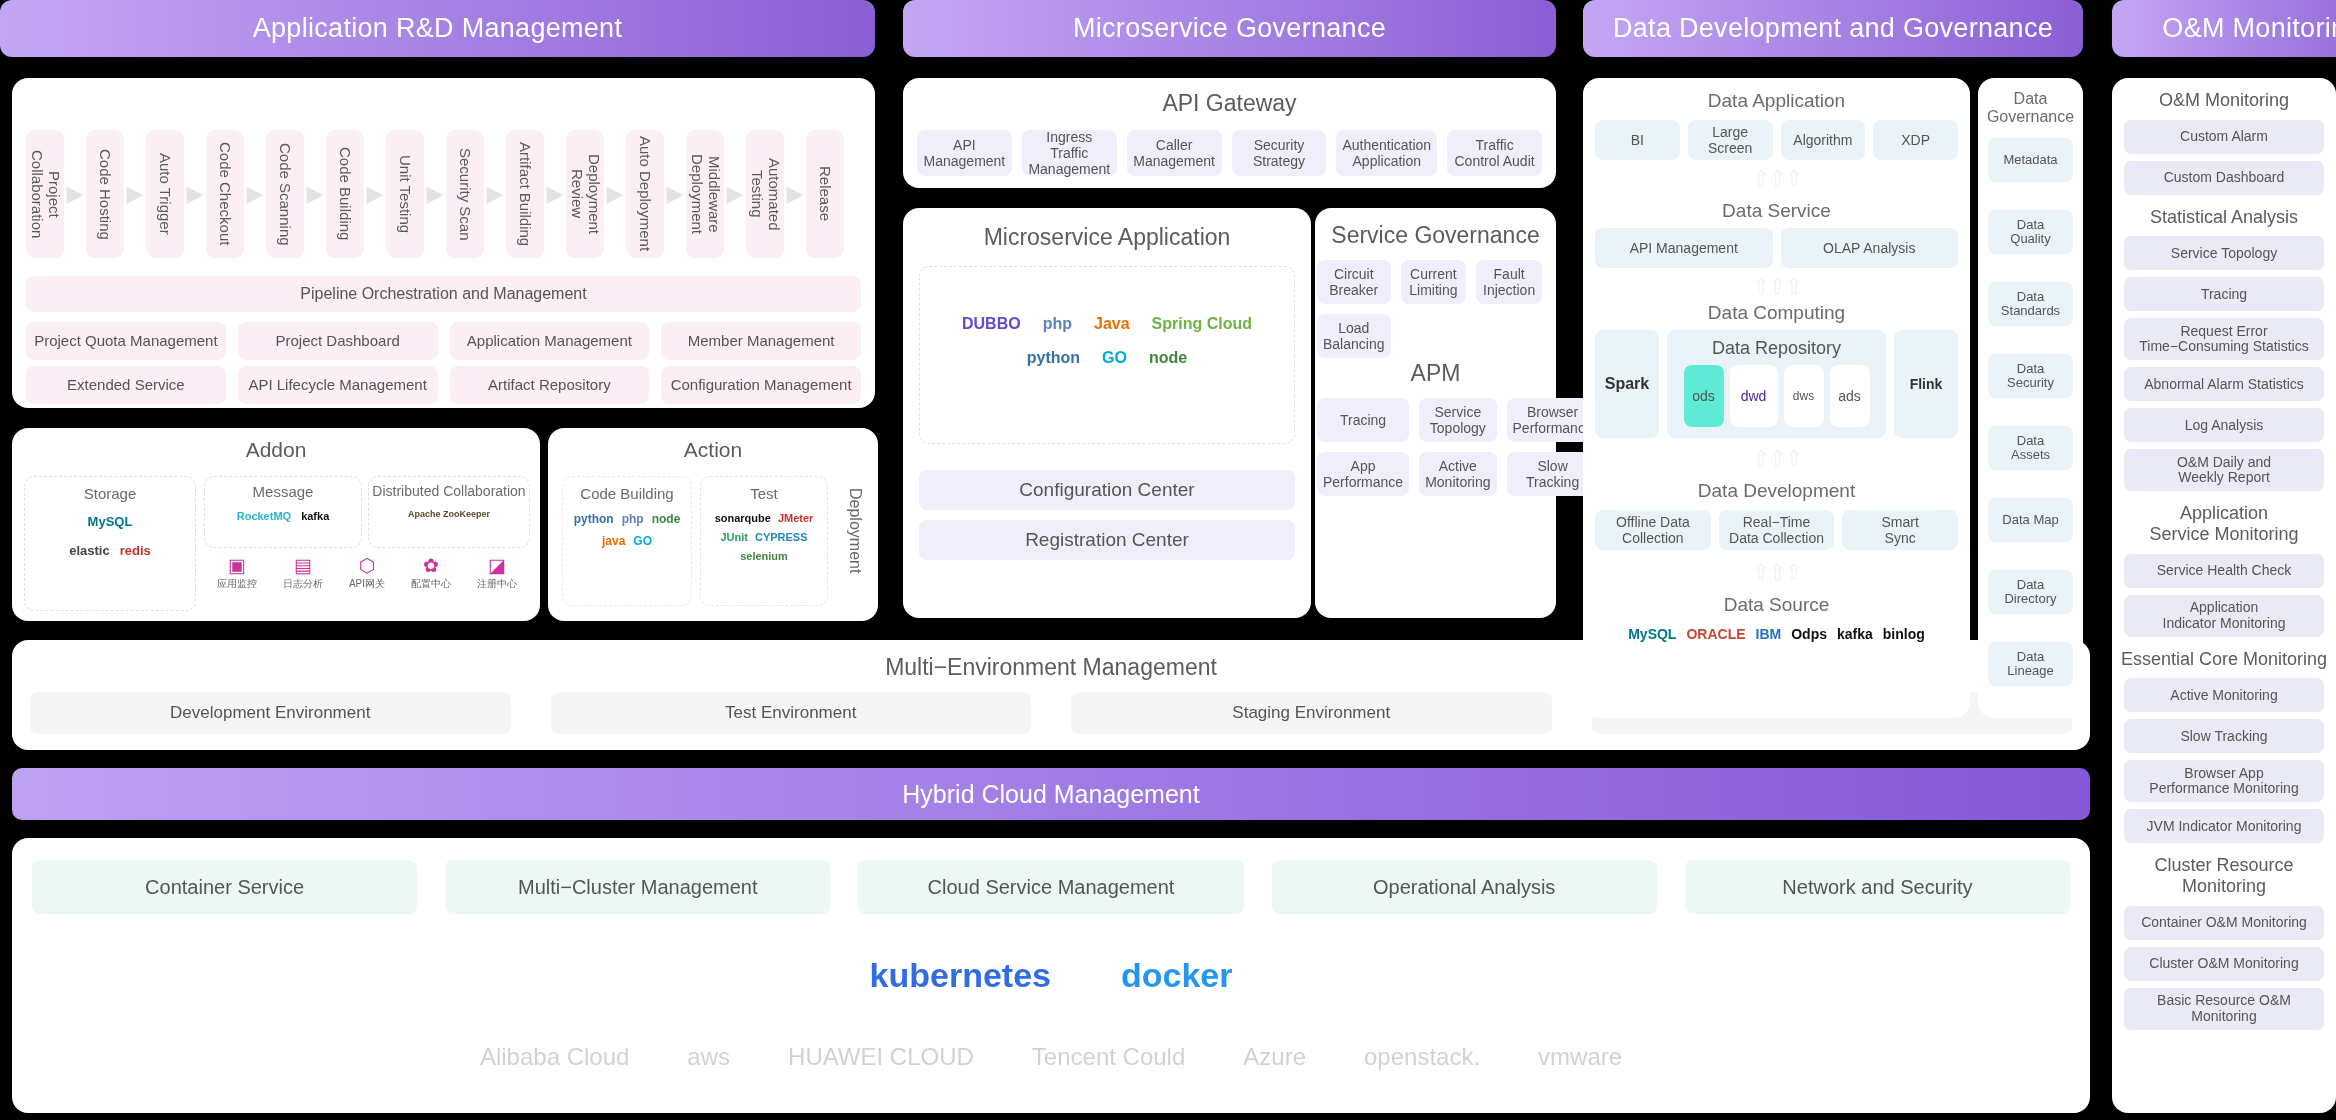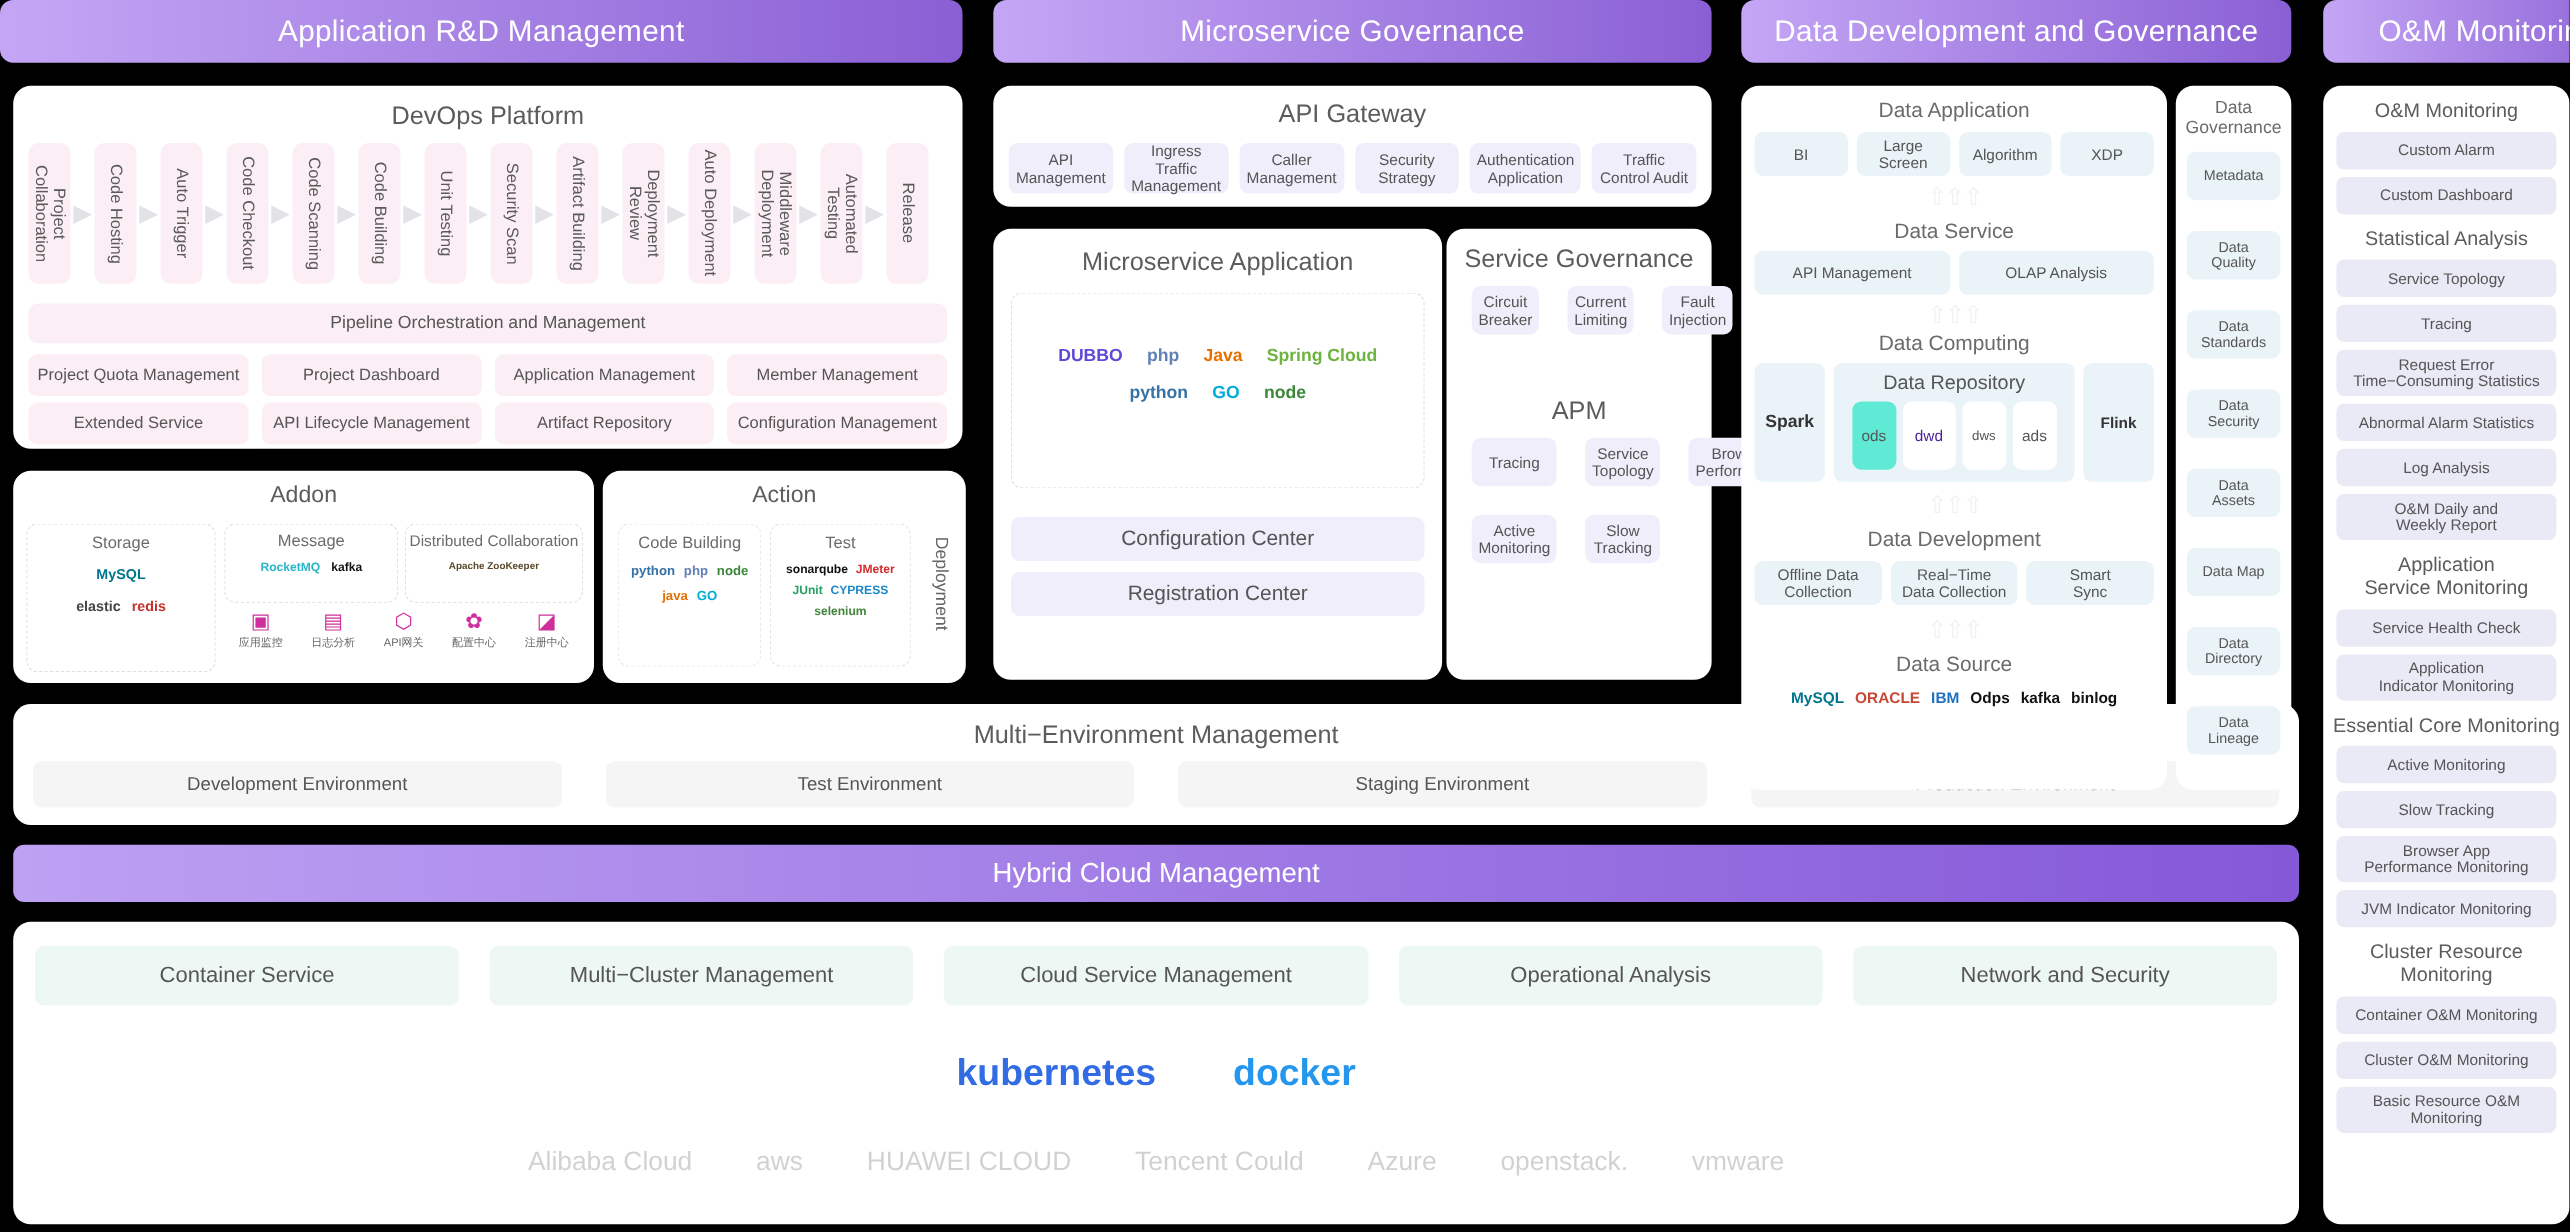--- a/index.html
+++ b/index.html
@@ -136,22 +136,22 @@
   #apigw { left: 903px; top: 78px; width: 653px; height: 110px; }
   .gw-row {
     position: absolute; left: 14px; right: 14px; top: 52px;
     display: flex; gap: 10px; justify-content: center;
   }
   .gw-row .pill { flex: 1; height: 46px; font-size: 14px; }
 
   #msapp { left: 903px; top: 208px; width: 408px; height: 410px; }
   #svcgov { left: 1315px; top: 208px; width: 241px; height: 410px; }
   .gov-grid {
-    position: absolute; left: 23px; right: 14px;
-    display: grid; grid-template-columns: 1fr 1fr 1fr 1fr; gap: 26px;
+    position: absolute; left: 2px; right: 14px;
+    display: grid; grid-template-columns: 1fr 1fr 1fr; gap: 10px;
   }
   .gov-grid .pill { height: 44px; font-size: 14px; }
 
   
   #datacard { left: 1583px; top: 78px; width: 387px; height: 640px; }
   #datagov  { left: 1978px; top: 78px; width: 105px; height: 640px; }
   .d-grid { position: absolute; left: 12px; right: 12px; display: flex; gap: 8px; }
   .d-grid .pill { flex: 1; height: 40px; font-size: 14px; background: #eaf3f7; }
   .up-arrows { text-align: center; color: #eef2f4; font-size: 22px; letter-spacing: -2px; }
 
@@ -170,21 +170,20 @@
 <body>
 
 <div class="page">
 
   <div class="banner" id="banner-rd">Application R&amp;D Management</div>
   <div class="banner" id="banner-ms">Microservice Governance</div>
   <div class="banner" id="banner-data">Data Development and Governance</div>
   <div class="banner" id="banner-om">O&amp;M Monitoring</div>
 
   <div class="card" id="devops">
-    <div class="sec-title" style="margin-top:14px">DevOps Platform</div>
     <div class="pipe-row" id="pipe-row">
         <div class="stage">
           <span>Project
 Collaboration</span>
         </div>
         <div class="arrow">▶</div>
         <div class="stage">
           <span>Code Hosting</span>
         </div>
         <div class="arrow">▶</div>

